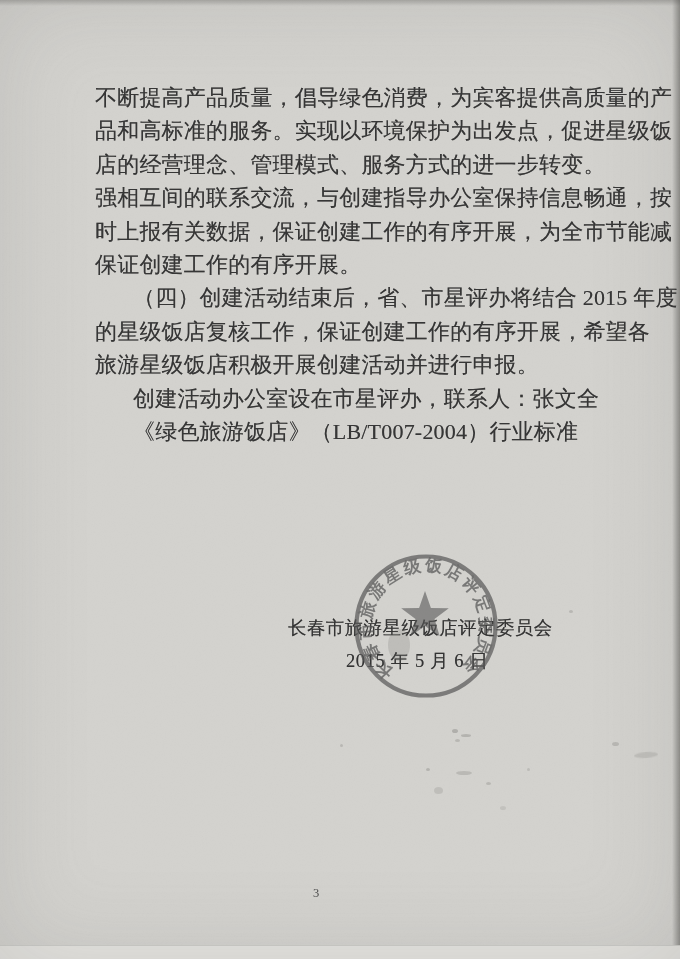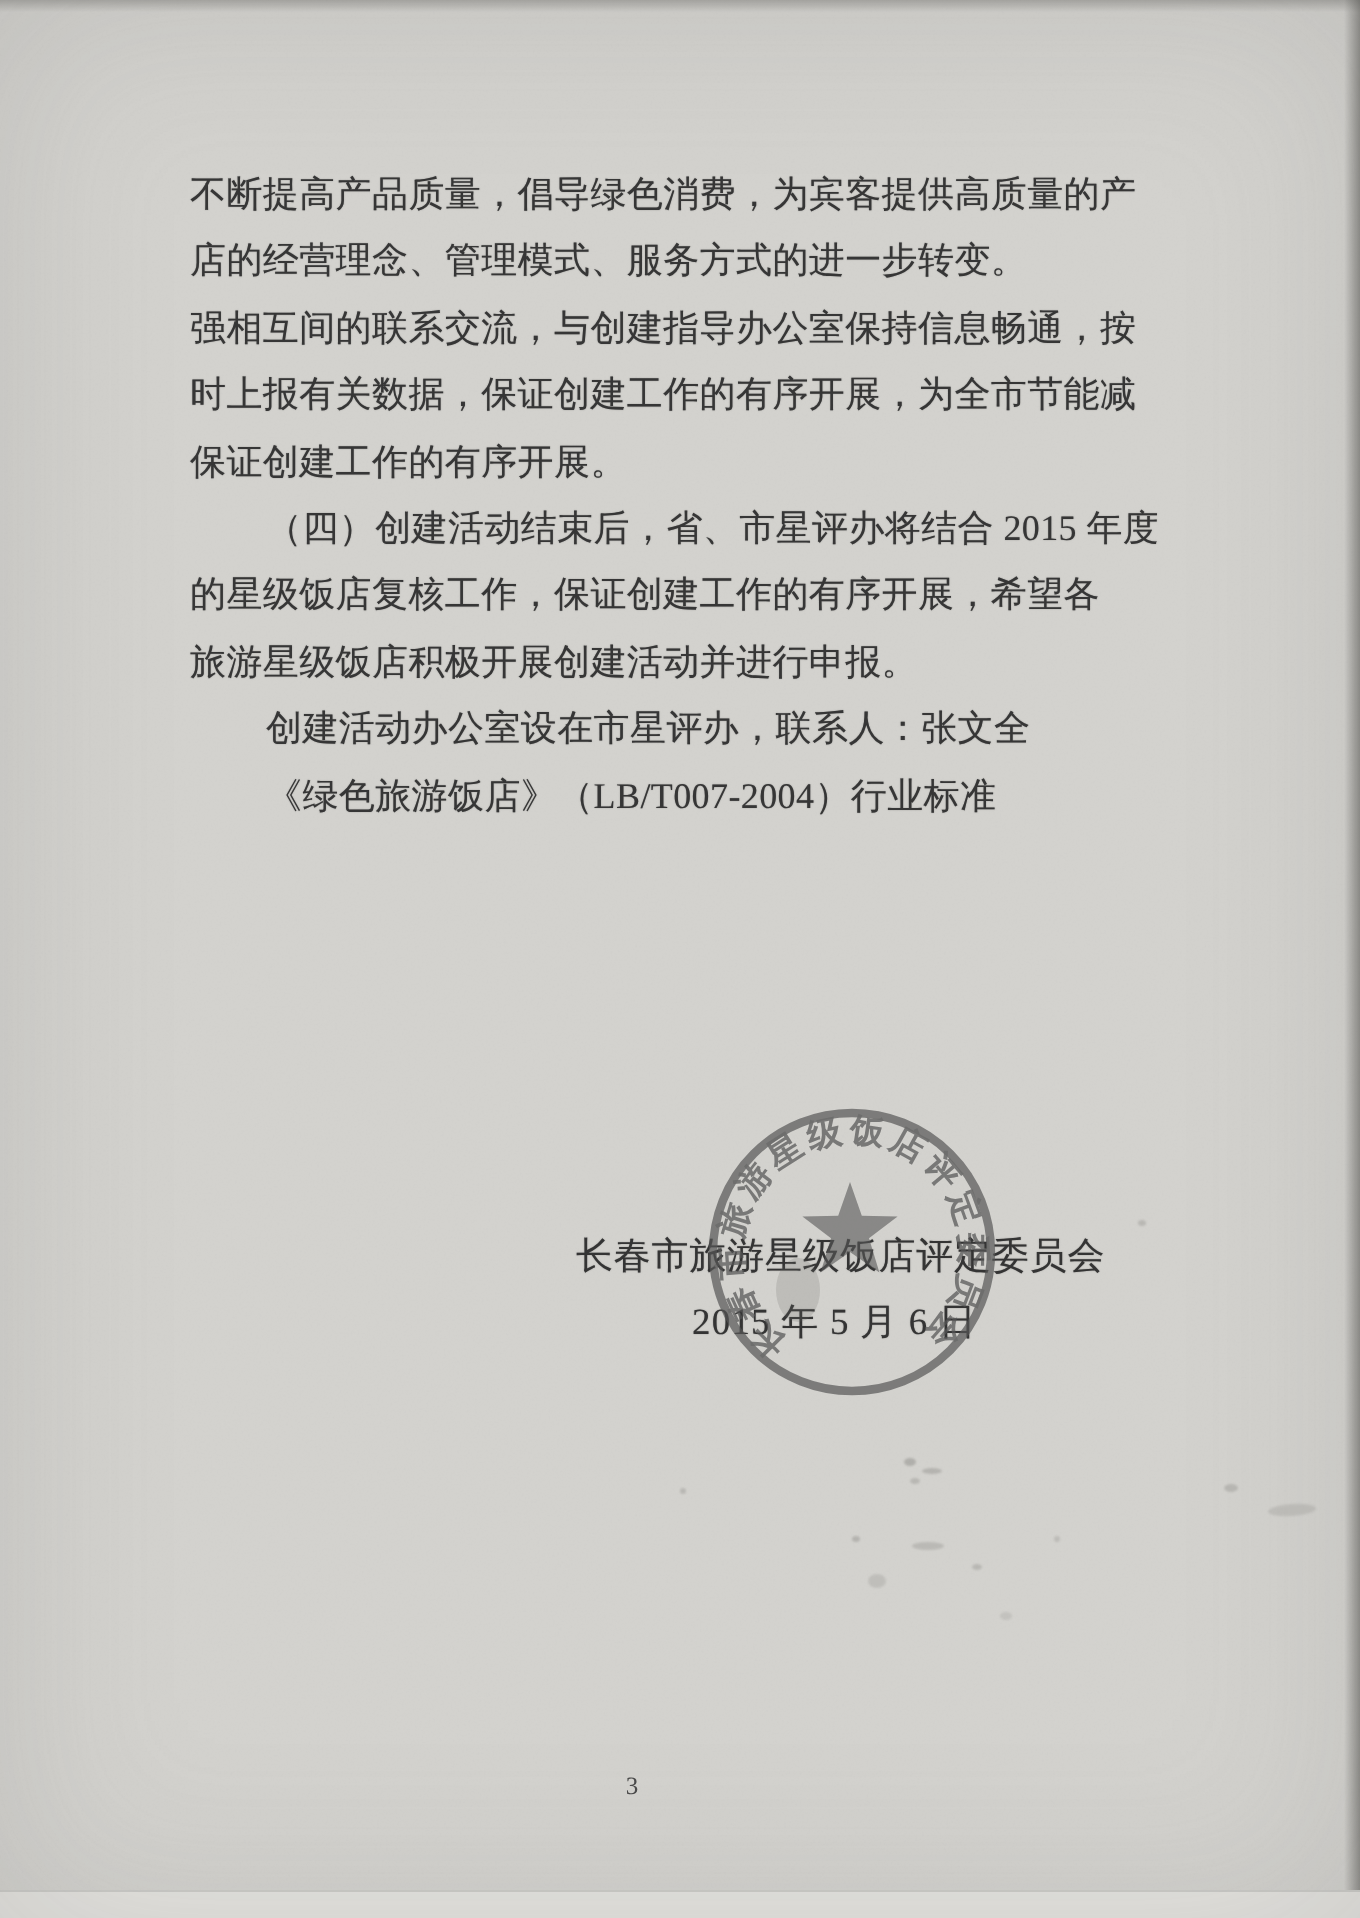--- a/index.html
+++ b/index.html
@@ -18,21 +18,21 @@
     background:linear-gradient(to left,rgba(84,83,79,.55),rgba(84,83,79,0));}
   .edge-bottom-light{position:absolute;left:0;top:945px;width:100%;height:14px;
     background:#e4e3df;border-top:1px solid rgba(140,139,135,.28);}
   .vignette{position:absolute;inset:0;pointer-events:none;
     box-shadow:inset 0 0 90px rgba(108,107,103,.18);}
   .grain{position:absolute;inset:0;opacity:.55;pointer-events:none;}
 
   
   .body-text{
     position:absolute;left:95px;top:81px;width:505px;
-    font-size:18px;line-height:33.4px;color:#363636;
+    font-size:22px;line-height:33.4px;color:#363636;
     letter-spacing:.2px;
     text-shadow:0 0 .6px rgba(54,54,54,.55);
   }
   .tline{white-space:nowrap;}
   .tline.indent{padding-left:38px;}
 
   .signature{
     position:absolute;left:288px;top:615px;
     font-size:18.5px;color:#343434;letter-spacing:.4px;white-space:nowrap;
     text-shadow:0 0 .6px rgba(52,52,52,.55);
@@ -71,20 +71,21 @@
     <rect width="680" height="959" filter="url(#grainF)"></rect>
   </svg>
 
   <div class="edge-top"></div>
   <div class="edge-right"></div>
   <div class="edge-bottom-light"></div>
   <div class="vignette"></div>
 
   <div class="body-text">
       <div class="tline">不断提高产品质量，倡导绿色消费，为宾客提供高质量的产</div>
+      <div class="tline">品和高标准的服务。实现以环境保护为出发点，促进星级饭</div>
       <div class="tline">店的经营理念、管理模式、服务方式的进一步转变。</div>
       <div class="tline">强相互间的联系交流，与创建指导办公室保持信息畅通，按</div>
       <div class="tline">时上报有关数据，保证创建工作的有序开展，为全市节能减</div>
       <div class="tline">保证创建工作的有序开展。</div>
       <div class="tline indent">（四）创建活动结束后，省、市星评办将结合 2015 年度</div>
       <div class="tline">的星级饭店复核工作，保证创建工作的有序开展，希望各</div>
       <div class="tline">旅游星级饭店积极开展创建活动并进行申报。</div>
       <div class="tline indent">创建活动办公室设在市星评办，联系人：张文全</div>
       <div class="tline indent">《绿色旅游饭店》（LB/T007-2004）行业标准</div>
     </div>

